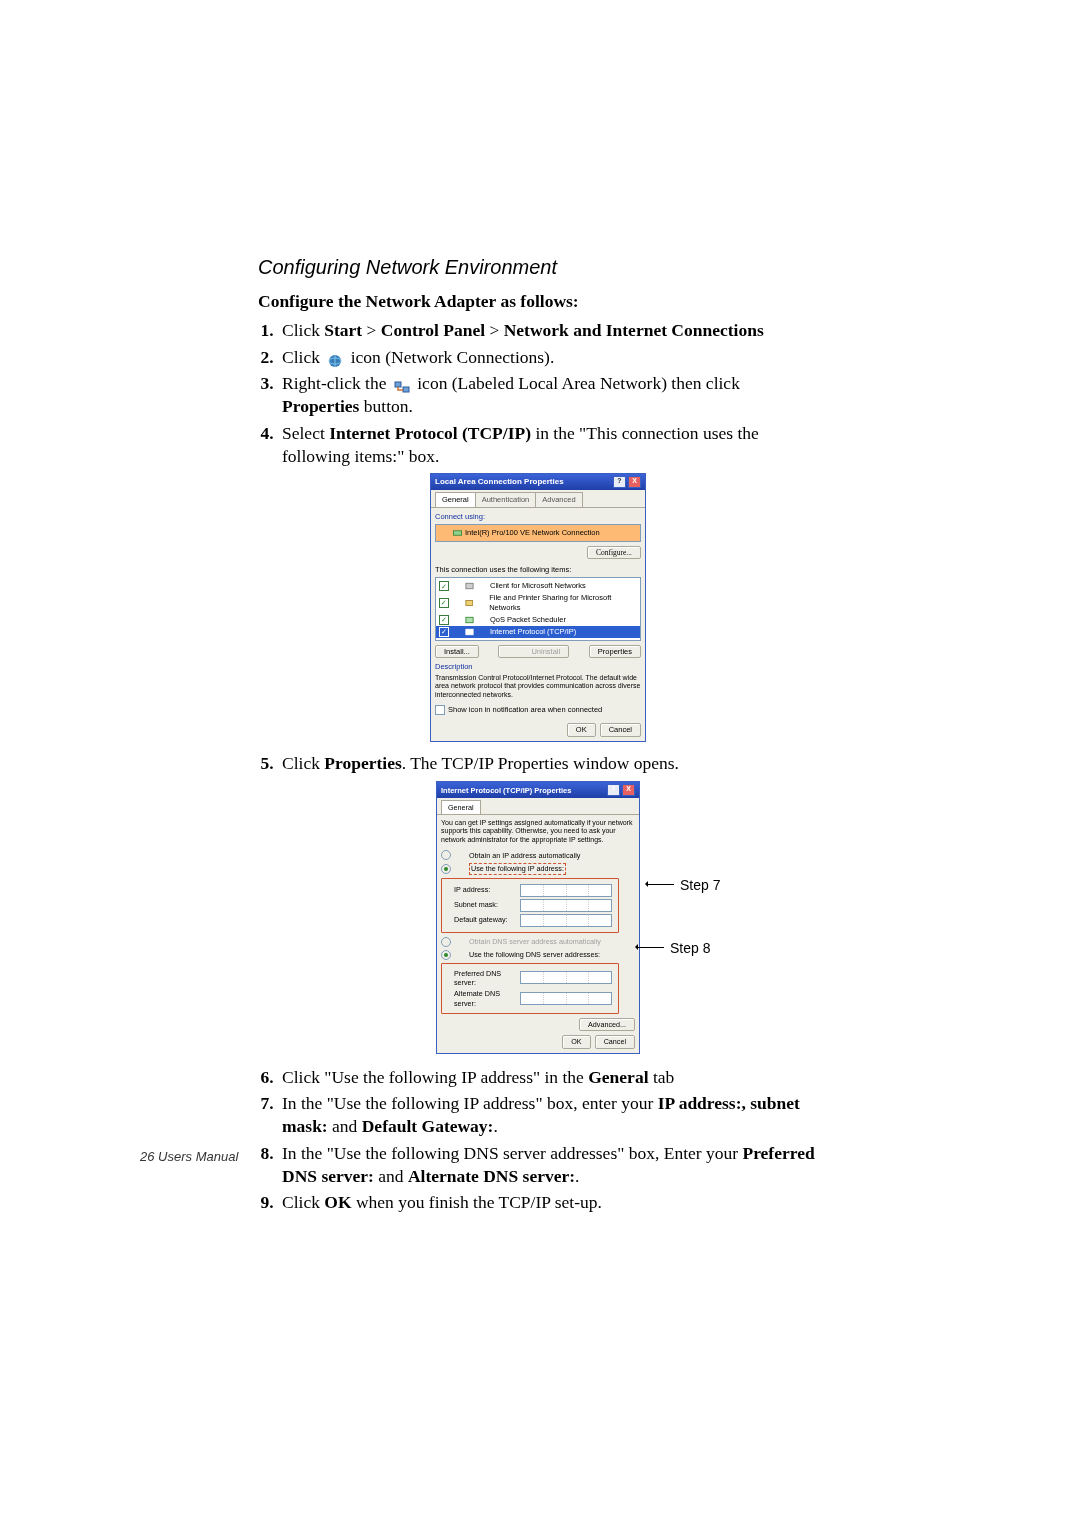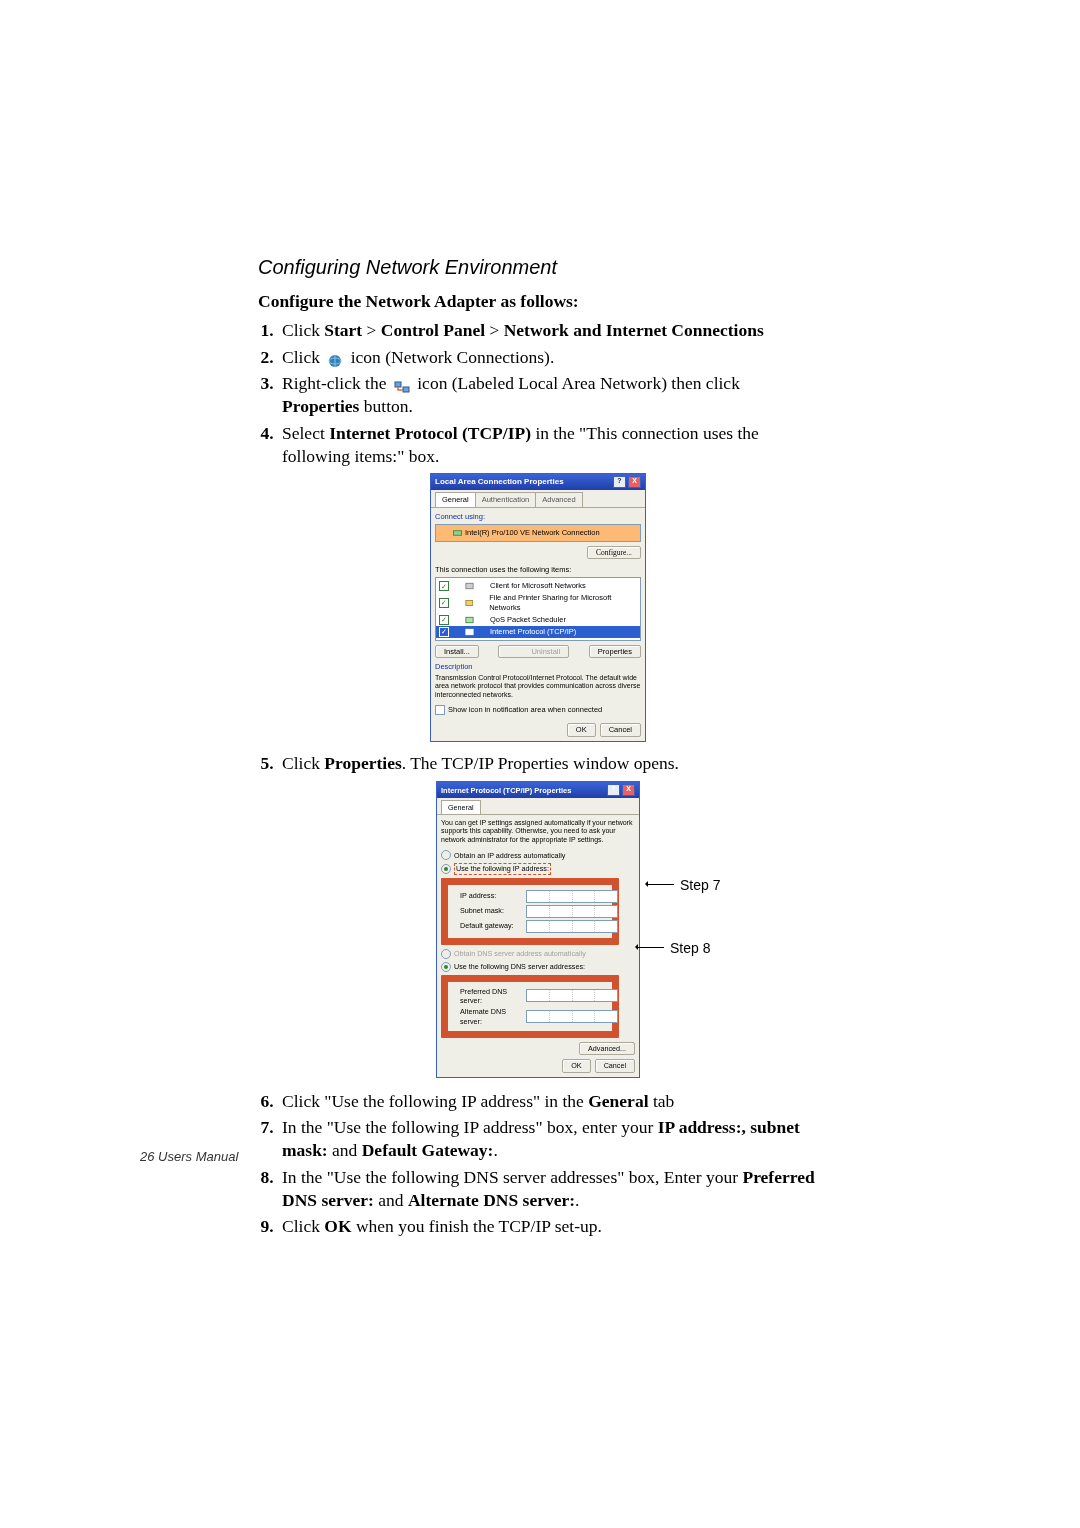--- a/index.html
+++ b/index.html
@@ -115,25 +115,25 @@
   .dialog2 .titlebar {
     background: linear-gradient(#3b63d8, #1f3fa8);
     color:#fff; padding:2px 4px;
     display:flex; justify-content:space-between; align-items:flex-end;
     font-weight:bold; font-size:7.5px;
   }
   .dialog2 .body{background:#f0efe7;padding:4px;}
   .dialog2 .tabs{display:flex;border-bottom:1px solid #aca899;margin:-4px -4px 4px -4px;padding:2px 4px 0 4px;background:#f0efe7;}
   .dialog2 .tab{padding:2px 6px;border:1px solid #aca899;border-bottom:none;background:#fff;font-size:7.2px;}
   .dialog2 .help{font-size:7px;line-height:1.2;margin-bottom:6px;}
-  .dialog2 .radio{display:flex;align-items:center;gap:3px;margin:3px 0;}
+  .dialog2 .radio{display:flex;align-items:center;gap:18px;margin:3px 0;}
   .dialog2 .radio .r{width:8px;height:8px;border:1px solid #7f9db9;border-radius:50%;display:inline-flex;align-items:center;justify-content:center;}
   .dialog2 .radio.sel .r::after{content:"";width:4px;height:4px;background:#2a8a2a;border-radius:50%;}
   .dialog2 .radio.dis{color:#a0a0a0;}
-  .dialog2 .group{border:7px solid #3b82f6;margin:2px 16px 4px 0;padding:3px 6px 3px 12px;border-radius:1px;position:relative;}
+  .dialog2 .group{border:1px solid #3b82f6;margin:2px 16px 4px 0;padding:3px 6px 3px 12px;border-radius:1px;position:relative;}
   .dialog2 .group.hi{border-color:#d0522e;}
   .dialog2 .kv{display:flex;align-items:center;justify-content:space-between;margin:2px 0;}
   .dialog2 .kv .lab{flex:0 0 66px;}
   .dialog2 .kv .ip{flex:0 0 90px;height:11px;background:#fff;border:1px solid #7f9db9;display:flex;}
   .dialog2 .kv .ip span{flex:1;border-right:1px dotted #ccc;text-align:center;font-size:7px;line-height:11px;}
   .dialog2 .kv .ip span:last-child{border-right:none;}
   .dialog2 .adv-row{display:flex;justify-content:flex-end;margin:4px 0;}
   .dialog2 .okcancel{display:flex;justify-content:flex-end;gap:4px;margin-top:4px;}
   .dialog2 .btn{background:#f0efe7;border:1px solid #aca899;border-radius:2px;padding:1px 8px;font-size:7.2px;box-shadow:inset 1px 1px #fff;}
 

